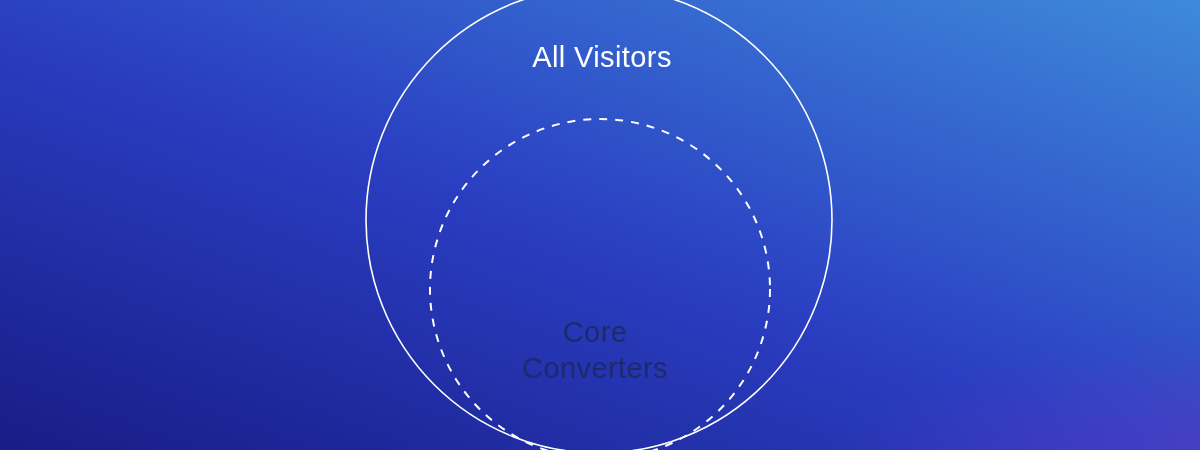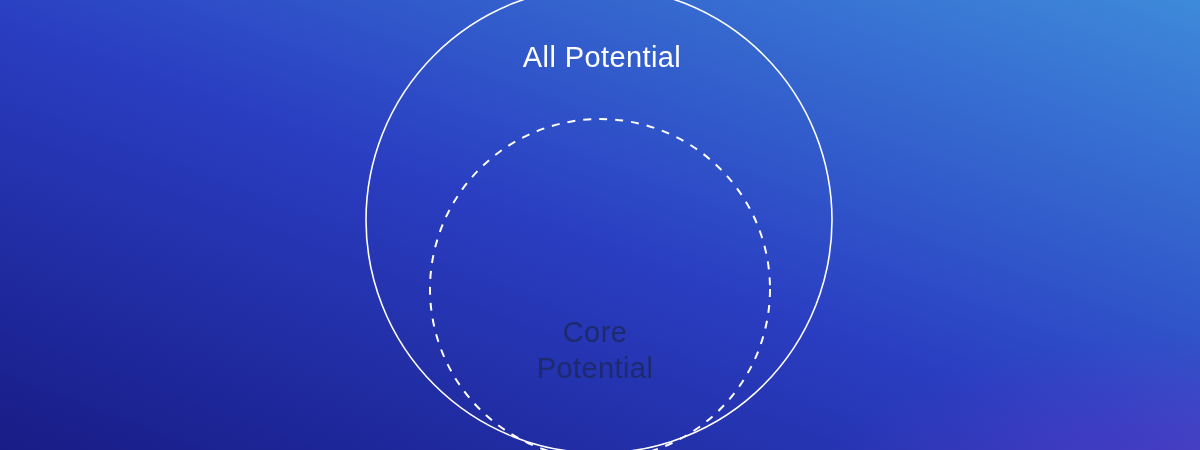--- a/index.html
+++ b/index.html
@@ -57,18 +57,18 @@
 <body>
 
 <div class="stage" style="background: radial-gradient(58% 62% at 103% 112%, rgba(115, 58, 195, 0.55) 0%, rgba(0, 0, 0, 0) 62%), linear-gradient(to left bottom, rgb(62, 138, 218) 0%, rgb(42, 62, 194) 52%, rgb(24, 28, 134) 100%);">
 
   <svg class="rings" viewBox="0 0 1200 450" aria-hidden="true">
     <circle class="ring" cx="599" cy="220" r="233" stroke-width="1.6" stroke="#ffffff" fill="none"></circle>
     <circle class="ring" cx="600" cy="289" r="170" stroke-width="2" stroke-dasharray="8 8" stroke="#ffffff" fill="none"></circle>
     <circle class="ring" cx="595" cy="350" r="105" stroke-width="0" stroke="none" fill="#29c3f1"></circle>
   </svg>
 
-  <div class="label outer-label" style="color: rgb(255, 255, 255);">All Potential</div>
+  <div class="label outer-label" style="color: rgb(255, 255, 255);">All Visitors</div>
 
 
-  <div class="label inner-label" style="color: rgb(29, 42, 110);">Core Potential</div>
+  <div class="label inner-label" style="color: rgb(29, 42, 110);">Core Converters</div>
 
 </div>
 
 </body></html>

